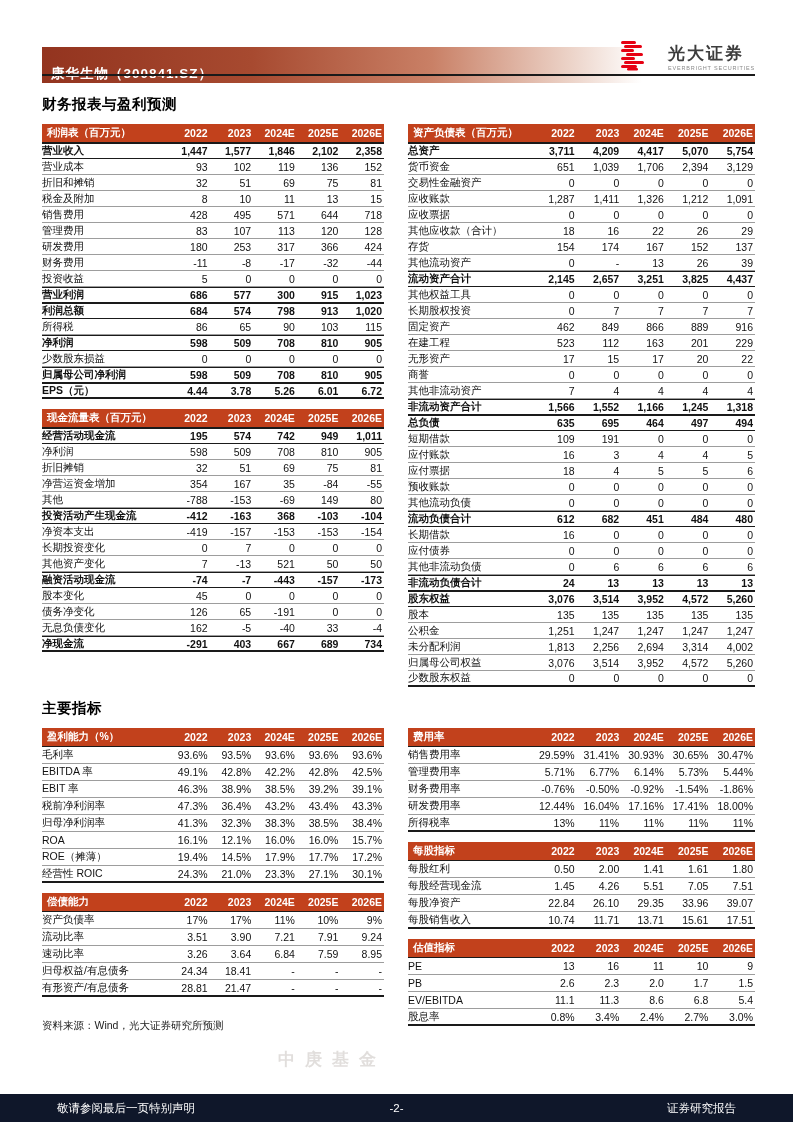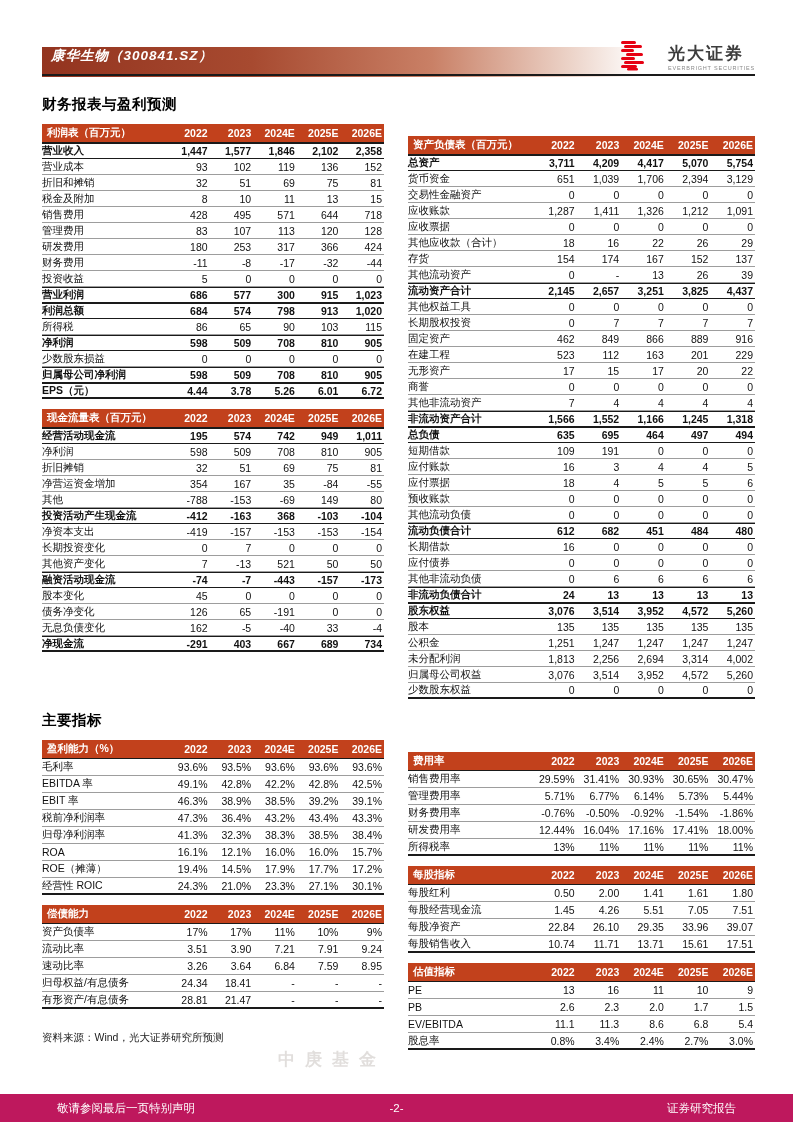--- a/index.html
+++ b/index.html
@@ -4,36 +4,36 @@
 <style>
   * { margin:0; padding:0; box-sizing:border-box; }
   html,body { background:#fff; }
   body {
     width:793px; height:1122px; position:relative; overflow:hidden;
     font-family:"Liberation Sans","DejaVu Sans",sans-serif; color:#111;
     margin:0 auto;
   }
   
   .top-bar {
-    position:absolute; left:42px; top:47px; width:600px; height:30px;
+    position:absolute; left:42px; top:47px; width:600px; height:36px;
     background:linear-gradient(90deg,#93341f 0%,#a74a30 35%,#c98066 65%,#ecd3c8 88%,#ffffff 100%);
-    display:flex; align-items:flex-start;font-style:italic;
+    display:flex; align-items:flex-end;
   }
   .top-bar-title { color:#fff; font-weight:bold; font-size:13.5px; padding-left:9px; letter-spacing:1px; }
   .logo-box { position:absolute; right:38px; top:41px; display:flex; align-items:center; gap:22px; }
   .logo-text-cn { font-size:17px; font-weight:bold; color:#3d3d3d; letter-spacing:2px; line-height:1; }
   .logo-text-en { font-size:5.5px; color:#8a8a8a; letter-spacing:0.8px; margin-top:3px; }
   .header-rule { position:absolute; left:42px; right:38px; top:74px; border-bottom:2px solid #1a1a1a; }
 
   
   .content { position:absolute; left:42px; top:95px; width:713px; }
   .section-title { font-size:14.5px; font-weight:bold; color:#000; margin-bottom:10px; letter-spacing:0.5px; }
   .cols { display:flex; gap:24px; align-items:flex-start; }
   .col-l { width:348px; }
-  .col-r { width:353px;margin-top:12px; }
+  .col-r { width:353px; }
   .stack-gap { margin-top:10px; }
 
   
   .ftable { width:100%; font-size:10.5px; }
   .trow { display:grid; grid-template-columns:124px repeat(5,1fr); align-items:center; }
   .thead {
     display:grid; grid-template-columns:124px repeat(5,1fr); align-items:center;
     background:#c2411c; color:#fff; font-weight:bold; height:19px;
     border-bottom:1.6px solid #1a1a1a;
   }
@@ -49,21 +49,21 @@
   .source-note { font-size:10.5px; color:#222; margin-top:22px; }
 
   
   .watermark {
     position:absolute; left:278px; top:1048px; font-size:17px; letter-spacing:10px;
     color:rgba(175,168,162,0.38); font-weight:bold; pointer-events:none;
   }
 
   
   .footer-bar {
-    position:absolute; left:0; right:0; top:1094px; height:28px; background:#be185d;
+    position:absolute; left:0; right:0; top:1094px; height:28px; background:#0f172a;
     display:flex; align-items:center; color:#fff; font-size:11.5px;
   }
   .footer-left  { position:absolute; left:57px; }
   .footer-center{ position:absolute; left:0; right:0; text-align:center; }
   .footer-right { position:absolute; right:57px; }
 </style>
 </head>
 <body>
 
 <div class="top-bar">

